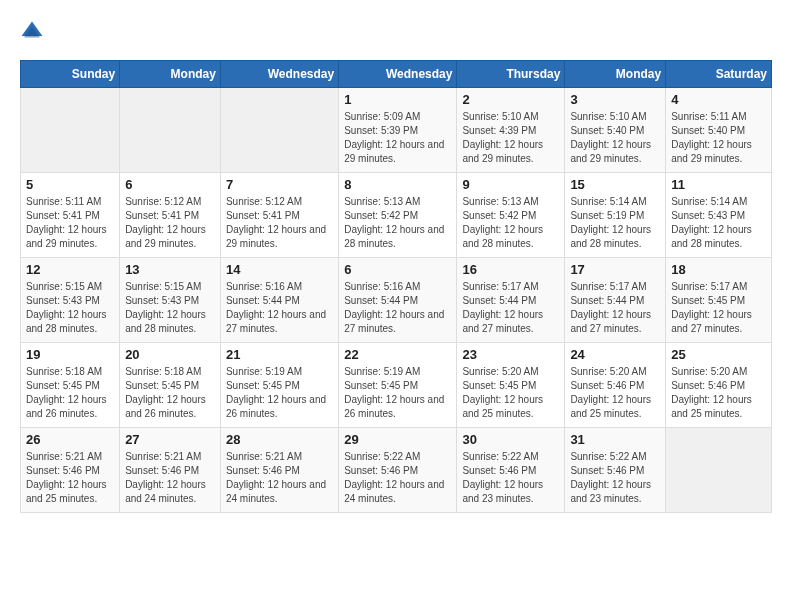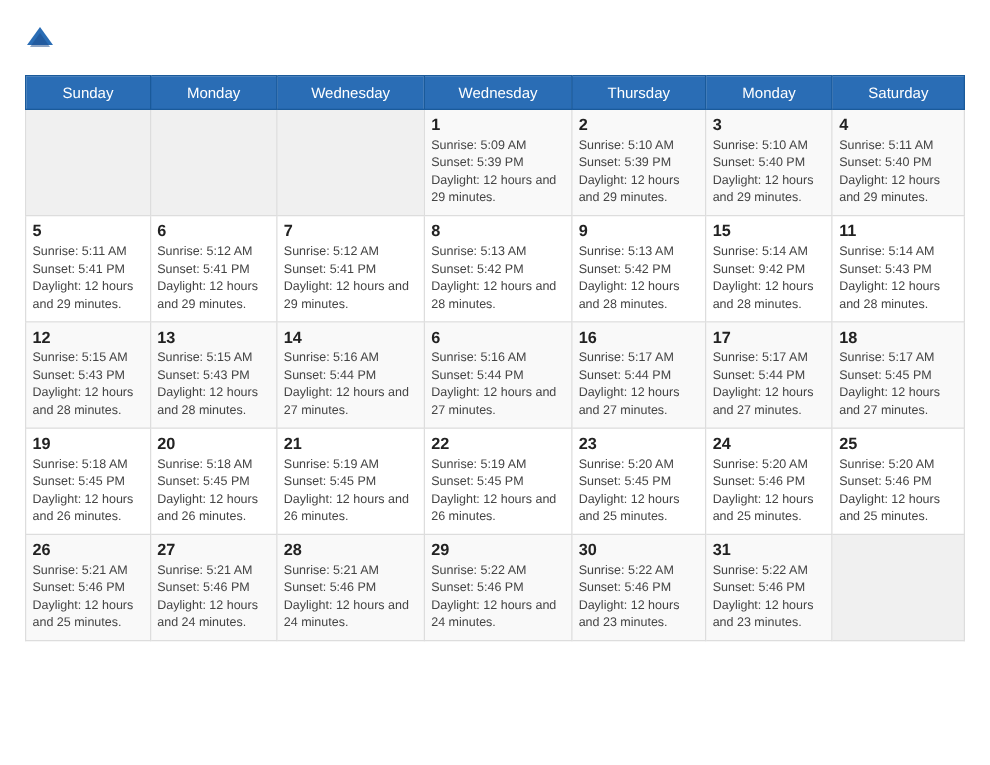--- a/index.html
+++ b/index.html
@@ -51,22 +51,22 @@
       width: 100%;
       border-collapse: collapse;
       font-size: 11px;
     }
     thead tr {
       background-color: #2a6db5;
       color: #fff;
     }
     thead th {
       padding: 6px 4px;
-      text-align: center;
-      font-weight: normal;
+      text-align: right;
+      font-weight: bold;
       font-size: 12px;
       border: 1px solid #1a5a9a;
     }
     tbody tr {
       vertical-align: top;
     }
     tbody td {
       border: 1px solid #ddd;
       padding: 4px 5px;
       vertical-align: top;
@@ -131,21 +131,21 @@
         <td class="empty-cell"></td>
         <td>
           <div class="day-number">1</div>
           <div class="day-info">Sunrise: 5:09 AM
 Sunset: 5:39 PM
 Daylight: 12 hours and 29 minutes.</div>
         </td>
         <td>
           <div class="day-number">2</div>
           <div class="day-info">Sunrise: 5:10 AM
-Sunset: 5:39 PM
+Sunset: 4:39 PM
 Daylight: 12 hours and 29 minutes.</div>
         </td>
         <td>
           <div class="day-number">3</div>
           <div class="day-info">Sunrise: 5:10 AM
 Sunset: 5:40 PM
 Daylight: 12 hours and 29 minutes.</div>
         </td>
         <td>
           <div class="day-number">4</div>
@@ -181,21 +181,21 @@
         </td>
         <td>
           <div class="day-number">9</div>
           <div class="day-info">Sunrise: 5:13 AM
 Sunset: 5:42 PM
 Daylight: 12 hours and 28 minutes.</div>
         </td>
         <td>
           <div class="day-number">15</div>
           <div class="day-info">Sunrise: 5:14 AM
-Sunset: 9:42 PM
+Sunset: 5:19 PM
 Daylight: 12 hours and 28 minutes.</div>
         </td>
         <td>
           <div class="day-number">11</div>
           <div class="day-info">Sunrise: 5:14 AM
 Sunset: 5:43 PM
 Daylight: 12 hours and 28 minutes.</div>
         </td>
       </tr>
       <tr>

